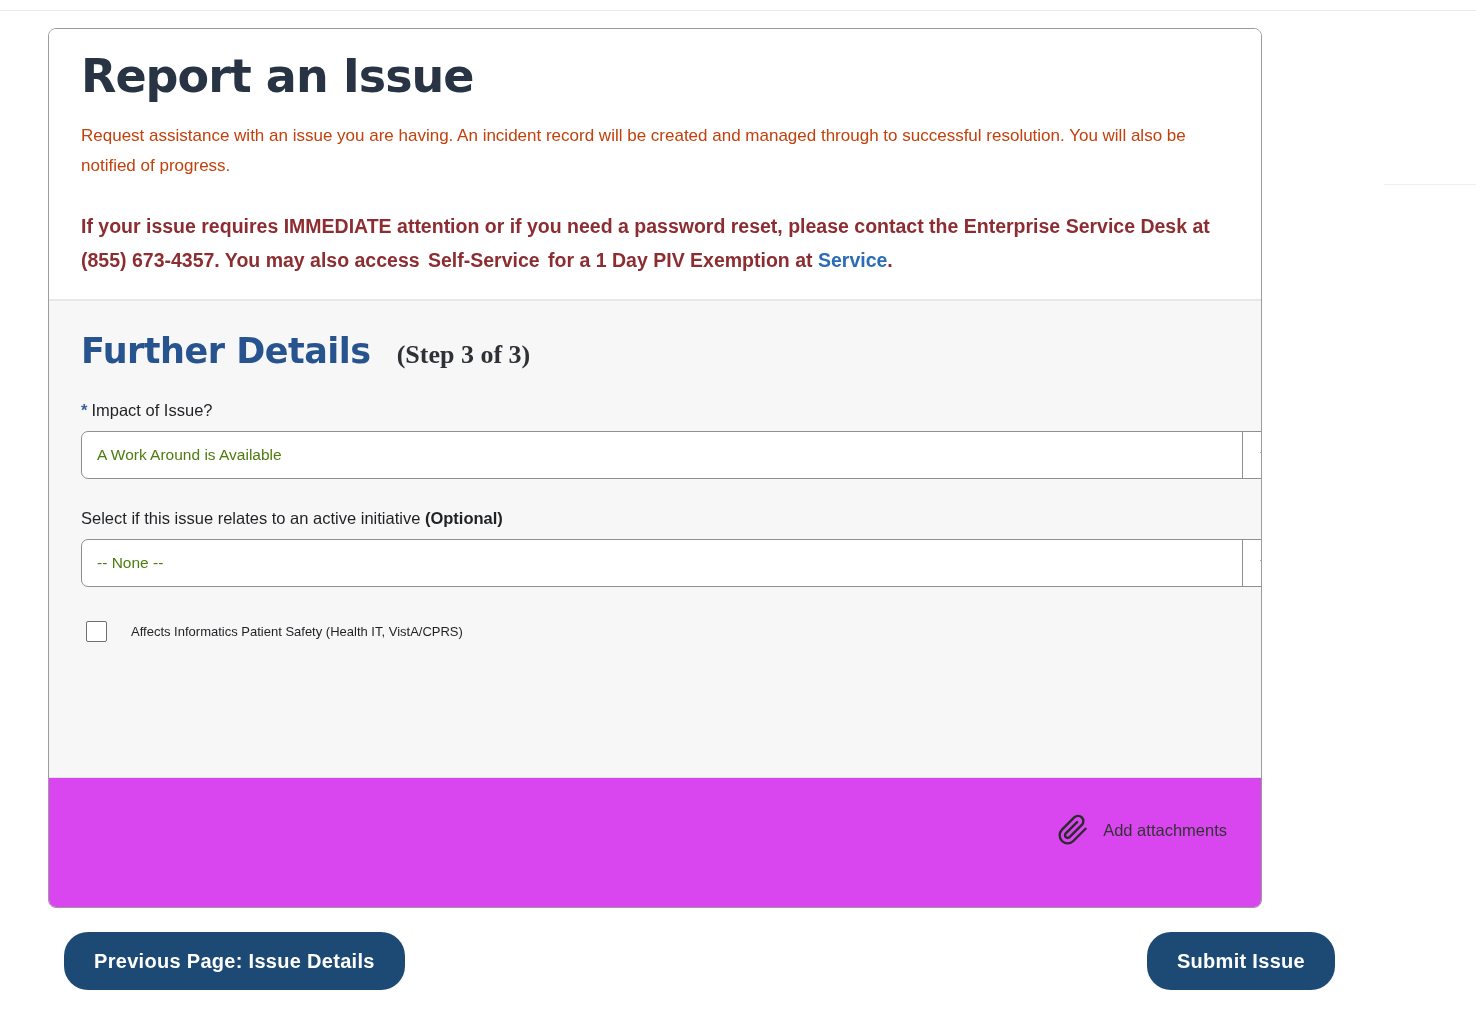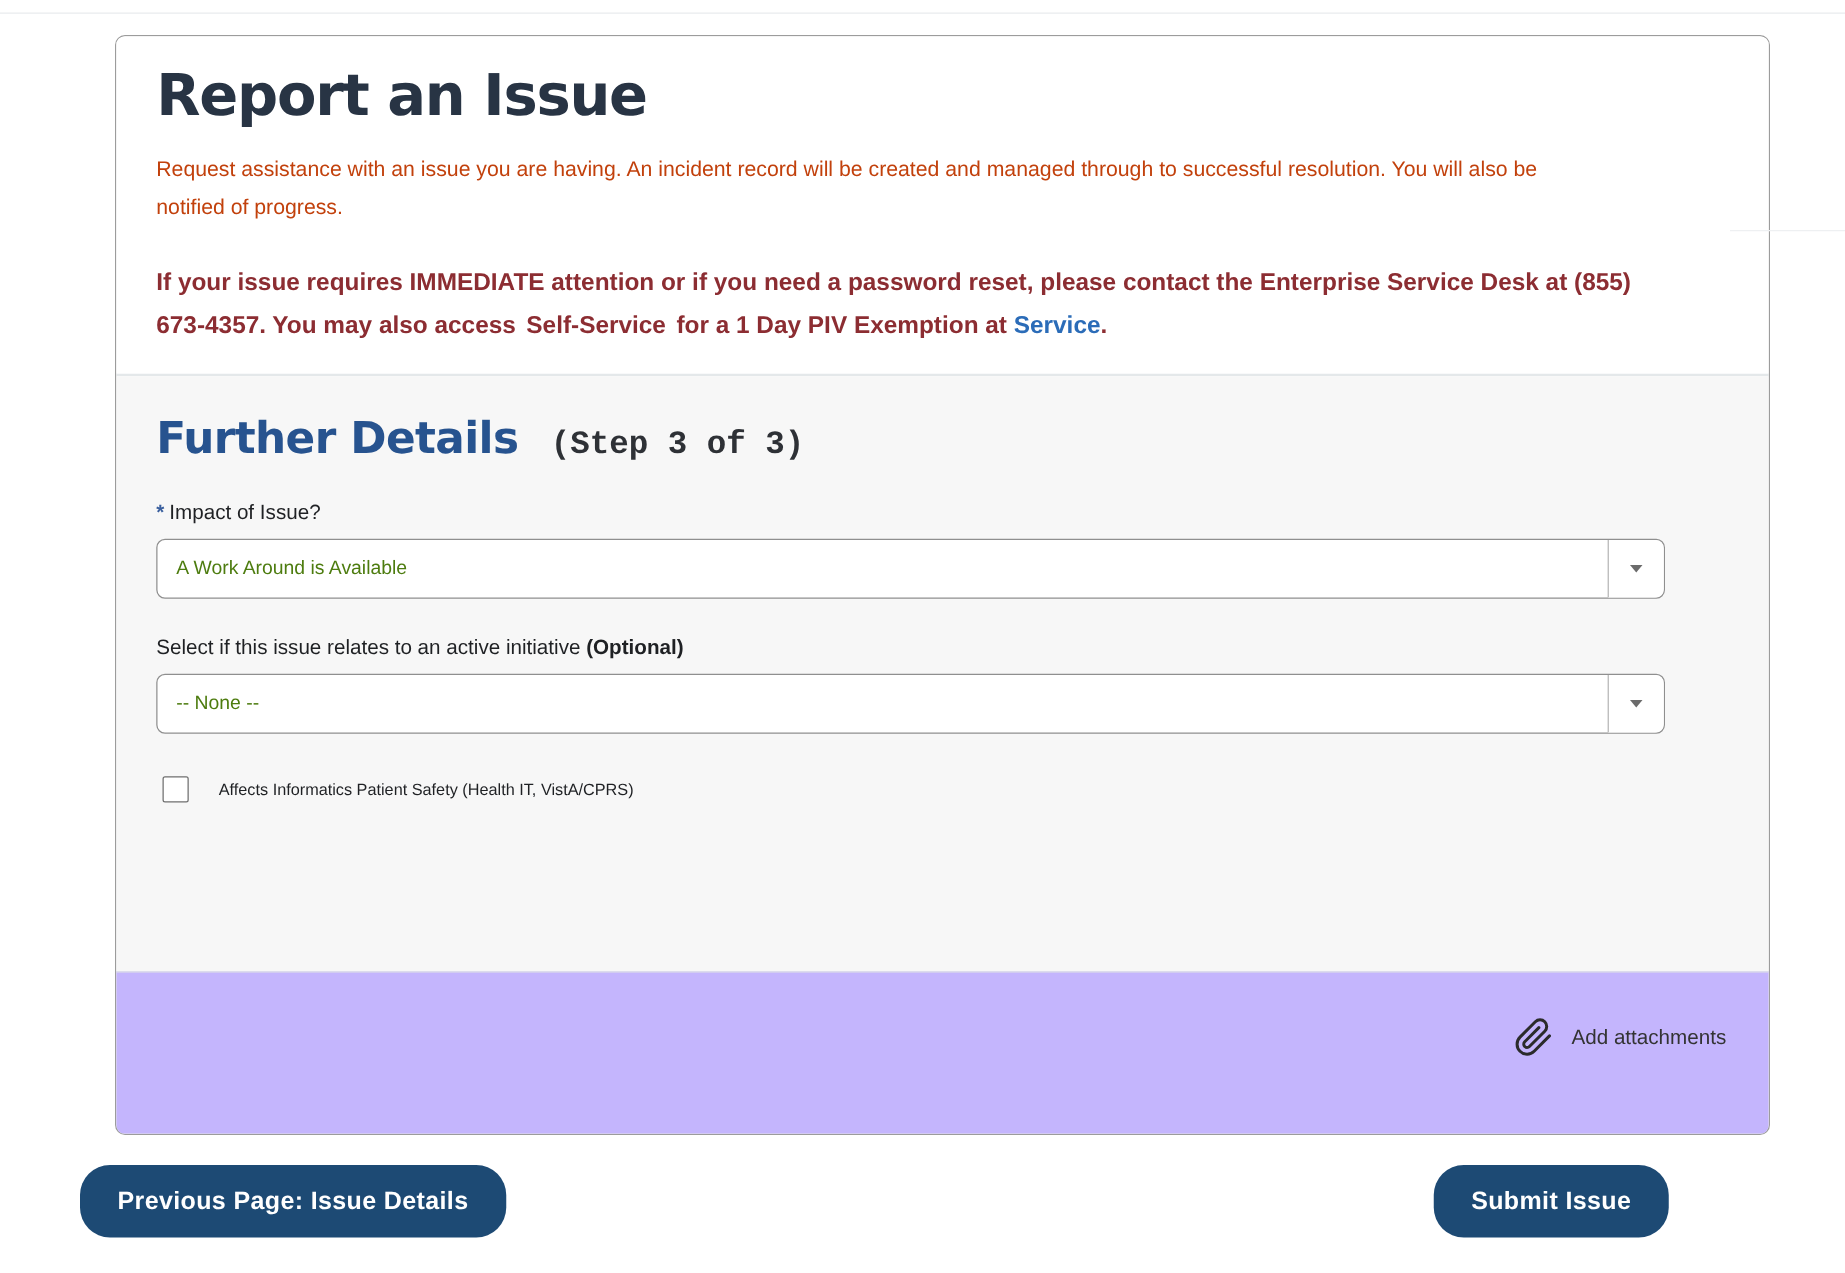--- a/index.html
+++ b/index.html
@@ -15,22 +15,22 @@
     border-top: 1px solid #e9ebee;
     width: 100%;
   }
   .adjacent-edge {
     position: absolute;
     left: 1384px; top: 184px;
     width: 92px; height: 1px;
     background: #eef0f2;
   }
   .card {
-    margin: 17px 0 0 92px;
-    width: 1324px;
+    margin: 17px 0 0 48px;
+    width: 1214px;
     background: #ffffff;
     border: 1px solid #9c9c9c;
     border-radius: 8px;
     overflow: hidden;
   }
   .card-header { background: #ffffff; padding: 16px 32px 22px 32px; }
   .page-title {
     font-family: "DejaVu Sans", sans-serif;
     font-size: 46px; font-weight: bold;
     letter-spacing: -1px;
@@ -62,21 +62,21 @@
     min-height: 476px;
   }
   .form-heading-row { display: flex; align-items: baseline; gap: 26px; }
   .form-heading {
     font-family: "DejaVu Sans", sans-serif;
     font-size: 35px; font-weight: bold;
     letter-spacing: -0.5px;
     color: #27538f;
   }
   .form-step {
-    font-family: Liberation Mono, monospace;
+    font-family: Liberation Serif, serif;
     font-size: 26px; font-weight: bold;
     color: #2e3136;
   }
   .required-note { margin-top: 22px; font-size: 15px; color: #222222; }
   .req-star { color: #3a5f9e; font-weight: bold; margin-right: 4px; }
   .field-label { margin-top: 30px; font-size: 16.5px; color: #1f2124; }
   .field-label .optional { font-weight: bold; }
   .select-control {
     margin-top: 11px;
     width: 1207px; height: 48px;
@@ -113,21 +113,21 @@
   .checkbox-box {
     width: 21px; height: 21px;
     background: #ffffff;
     border: 1.5px solid #6f6f6f;
     border-radius: 2px;
     margin-left: 5px;
     cursor: pointer;
   }
   .checkbox-label { font-size: 13px; color: #1f2124; }
   .card-footer {
-    background: #c4b5fd;
+    background: #d946ef;
     border-top: 1px solid #e0e3e6;
     height: 130px;
     display: flex; justify-content: flex-end; align-items: flex-start;
     padding: 36px 34px 0 0;
   }
   .attach-row { display: flex; align-items: center; gap: 14px; cursor: pointer; }
   .paperclip-icon { width: 32px; height: 32px; color: #2b2b2b; }
   .attach-label { font-size: 16.5px; color: #333333; }
   .button-row {
     margin: 24px 0 0 64px;

